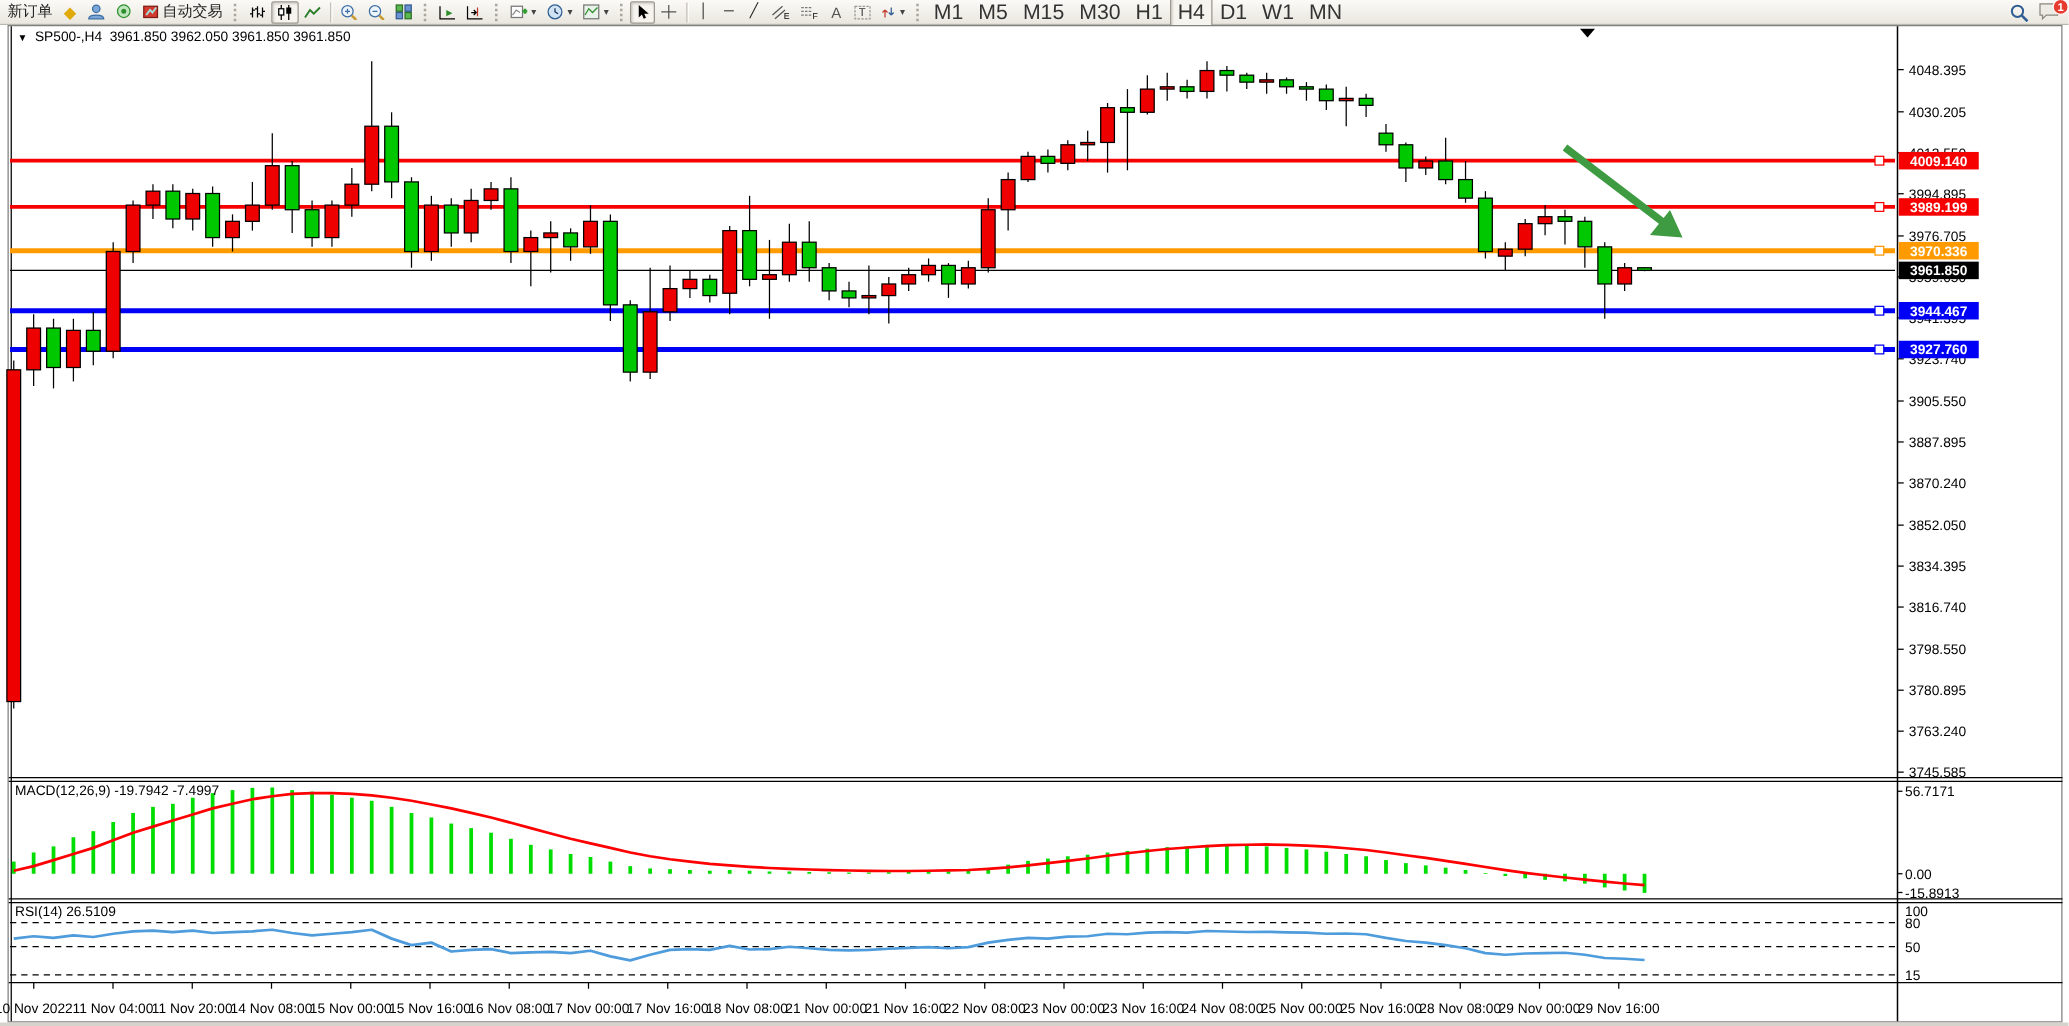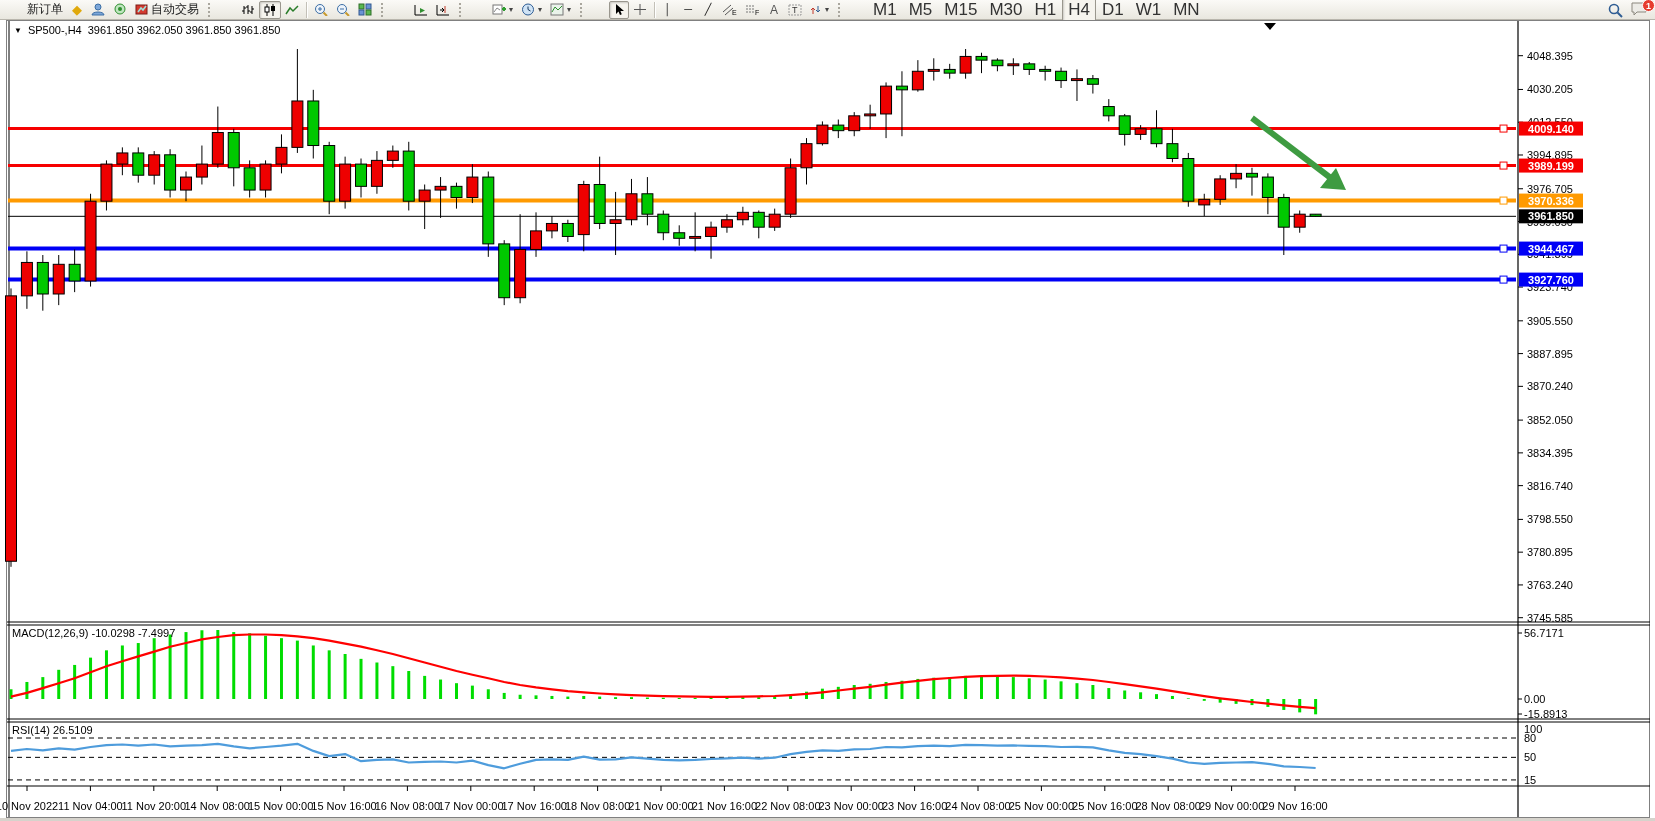--- a/index.html
+++ b/index.html
@@ -5,21 +5,21 @@
   * { margin:0; padding:0; box-sizing:border-box; }
   html,body { width:1655px; height:821px; overflow:hidden;
     font-family:"Liberation Sans", sans-serif; background:#ffffff; }
   #app { position:relative; width:1655px; height:821px; background:#fff; }
 
   
   #toolbar { position:absolute; left:0; top:0; width:1655px; height:20px;
     background:linear-gradient(#fbfaf7,#e9e7df);
     border-bottom:1px solid #b9b6ad;
     display:flex; align-items:center; font-size:12px; color:#222; }
-  .tb-group { display:flex; align-items:center; height:20px; padding:0 2px;margin-left:21px; }
+  .tb-group { display:flex; align-items:center; height:20px; padding:0 2px; }
   .tb-handle { width:3px; height:14px; margin:0 3px;
     border-left:2px dotted #a9a69d; }
   .tb-sep { width:1px; height:16px; background:#c3c0b7; margin:0 3px;
     box-shadow:1px 0 0 #fff; }
   .tb-btn { height:18px; min-width:20px; padding:0 3px; display:flex;
     align-items:center; justify-content:center; gap:3px; border:1px solid transparent;
     border-radius:2px; cursor:default; color:#222; }
   .tb-btn.pressed { background:#f6f4ee; border:1px solid #9a978e;
     box-shadow:inset 1px 1px 2px rgba(0,0,0,.18); }
   .tb-btn .caret { font-size:8px; color:#444; }
@@ -248,21 +248,21 @@
         <div class="badge">1</div>
       </div>
     </div>
   </div>
 
   <div id="title-row">
     <span class="tri">▼</span>
     <span>SP500-,H4</span>
     <span>3961.850 3962.050 3961.850 3961.850</span>
   </div>
-  <div id="macd-label">MACD(12,26,9) -10.0298 -7.4997</div>
+  <div id="macd-label">MACD(12,26,9) -19.7942 -7.4997</div>
   <div id="rsi-label">RSI(14) 26.5109</div>
 
   <svg id="chart-svg" width="1655" height="821" style="position:absolute;left:0;top:0;">
       <rect x="0" y="20" width="1655" height="801" fill="#ffffff"></rect>
       <rect x="6.5" y="20.5" width="1643" height="797" fill="none" stroke="#808080"></rect>
       <line x1="9" y1="21" x2="9" y2="817" stroke="#000" stroke-width="1"></line>
       <line x1="1518" y1="21" x2="1518" y2="817" stroke="#000" stroke-width="1.2"></line>
       <line x1="7" y1="622" x2="1650" y2="622" stroke="#000" stroke-width="1"></line>
       <line x1="7" y1="625" x2="1650" y2="625" stroke="#000" stroke-width="1"></line>
       <line x1="7" y1="719" x2="1650" y2="719" stroke="#000" stroke-width="1"></line>

